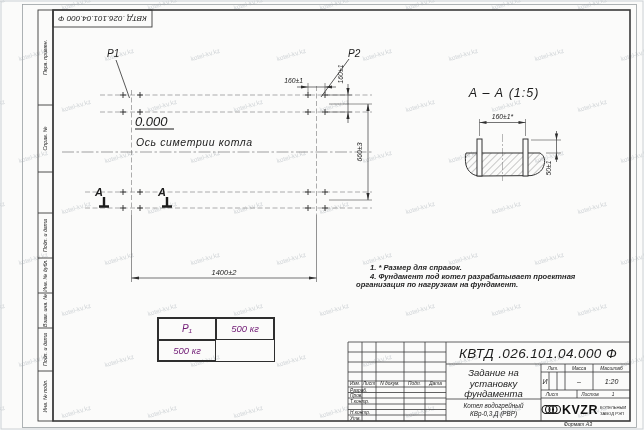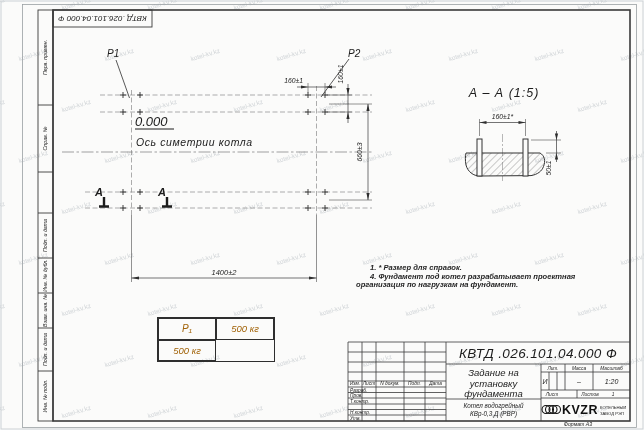--- a/index.html
+++ b/index.html
@@ -35,21 +35,21 @@
   .fmt   { font-size:5.2px; }
   
   .notes {
     position:absolute; left:356px; top:264px; width:258px; z-index:2;
     font-style:italic; font-size:7.6px; line-height:8.6px; color:#1f1f1f;
   }
   .notes p { margin:0; text-indent:14px;font-weight:bold; }
   .loads {
     position:absolute; left:157px; top:317px; width:116px; height:43px; z-index:2;
     display:grid; grid-template-columns:1fr 1fr; grid-template-rows:1fr 1fr;
-    border:1.2px solid #2e2e2e; color:#a16207; font-style:italic;
+    border:1.2px solid #2e2e2e; color:#701a75; font-style:italic;
   }
   .loads div {
     display:flex; align-items:center; justify-content:center;
     border:0.6px solid #2e2e2e; font-size:9.5px;
   }
   .loads .hd { font-size:10px; }
 </style>
 </head>
 <body>
 

